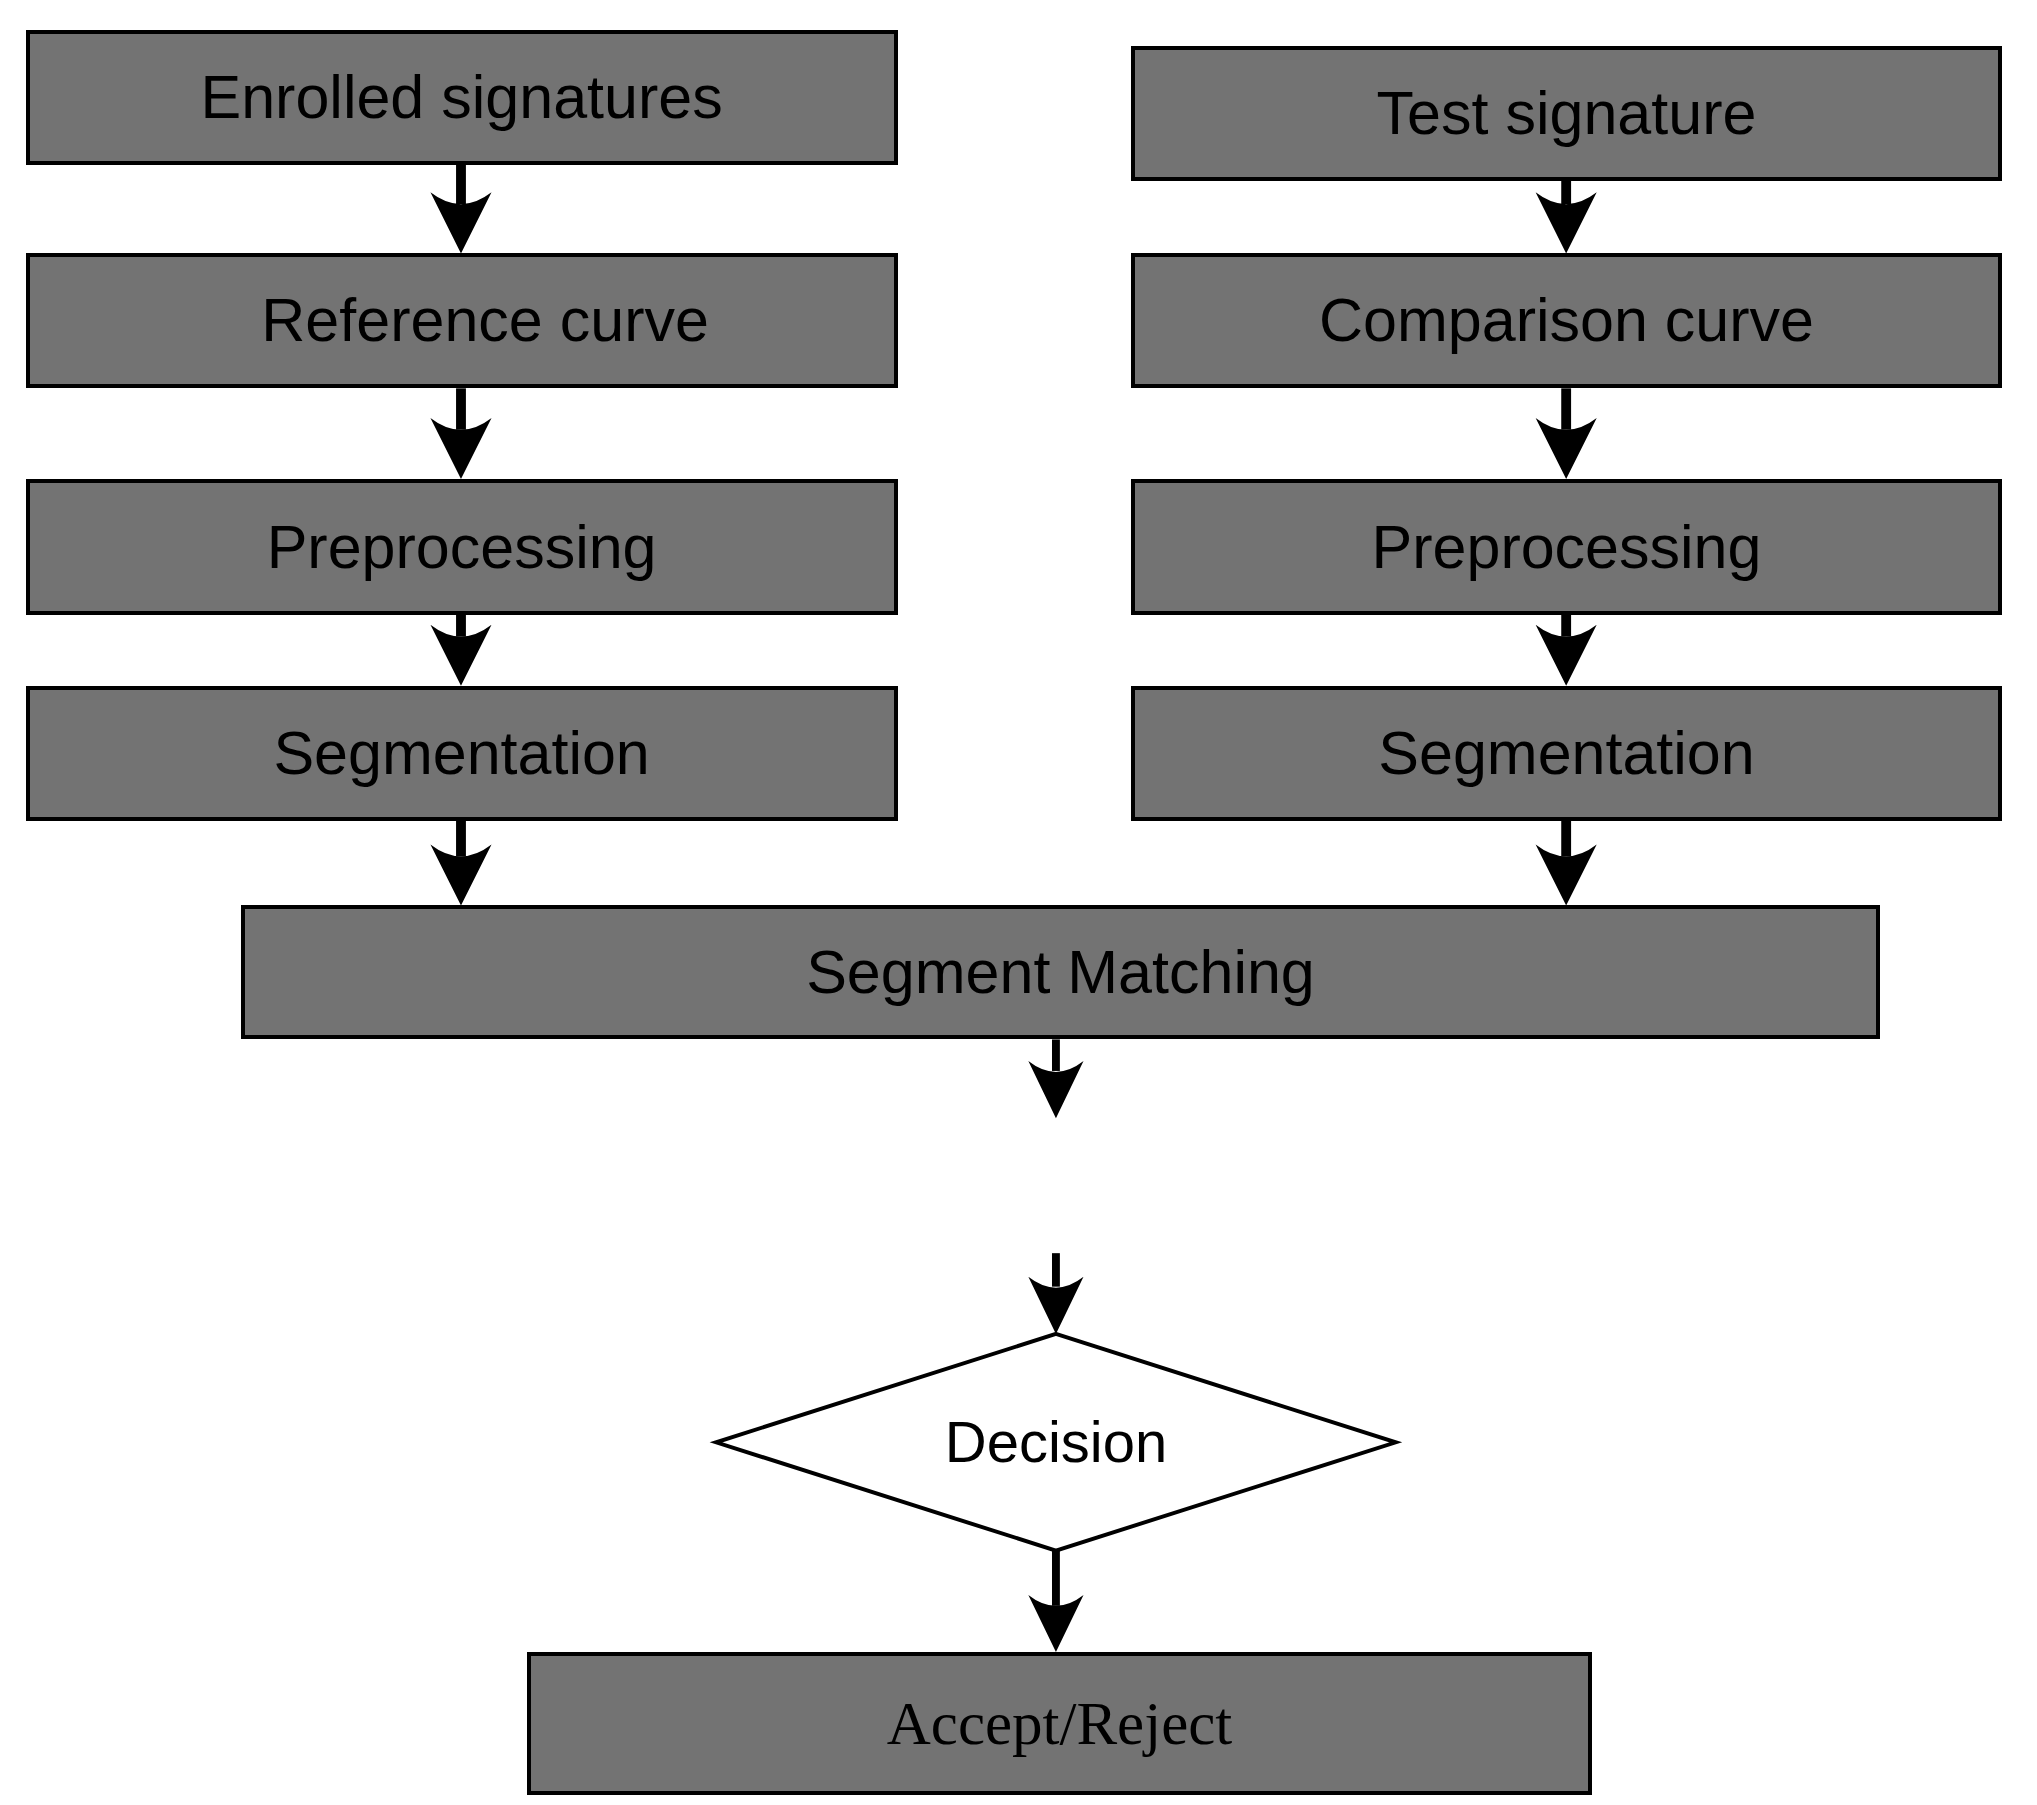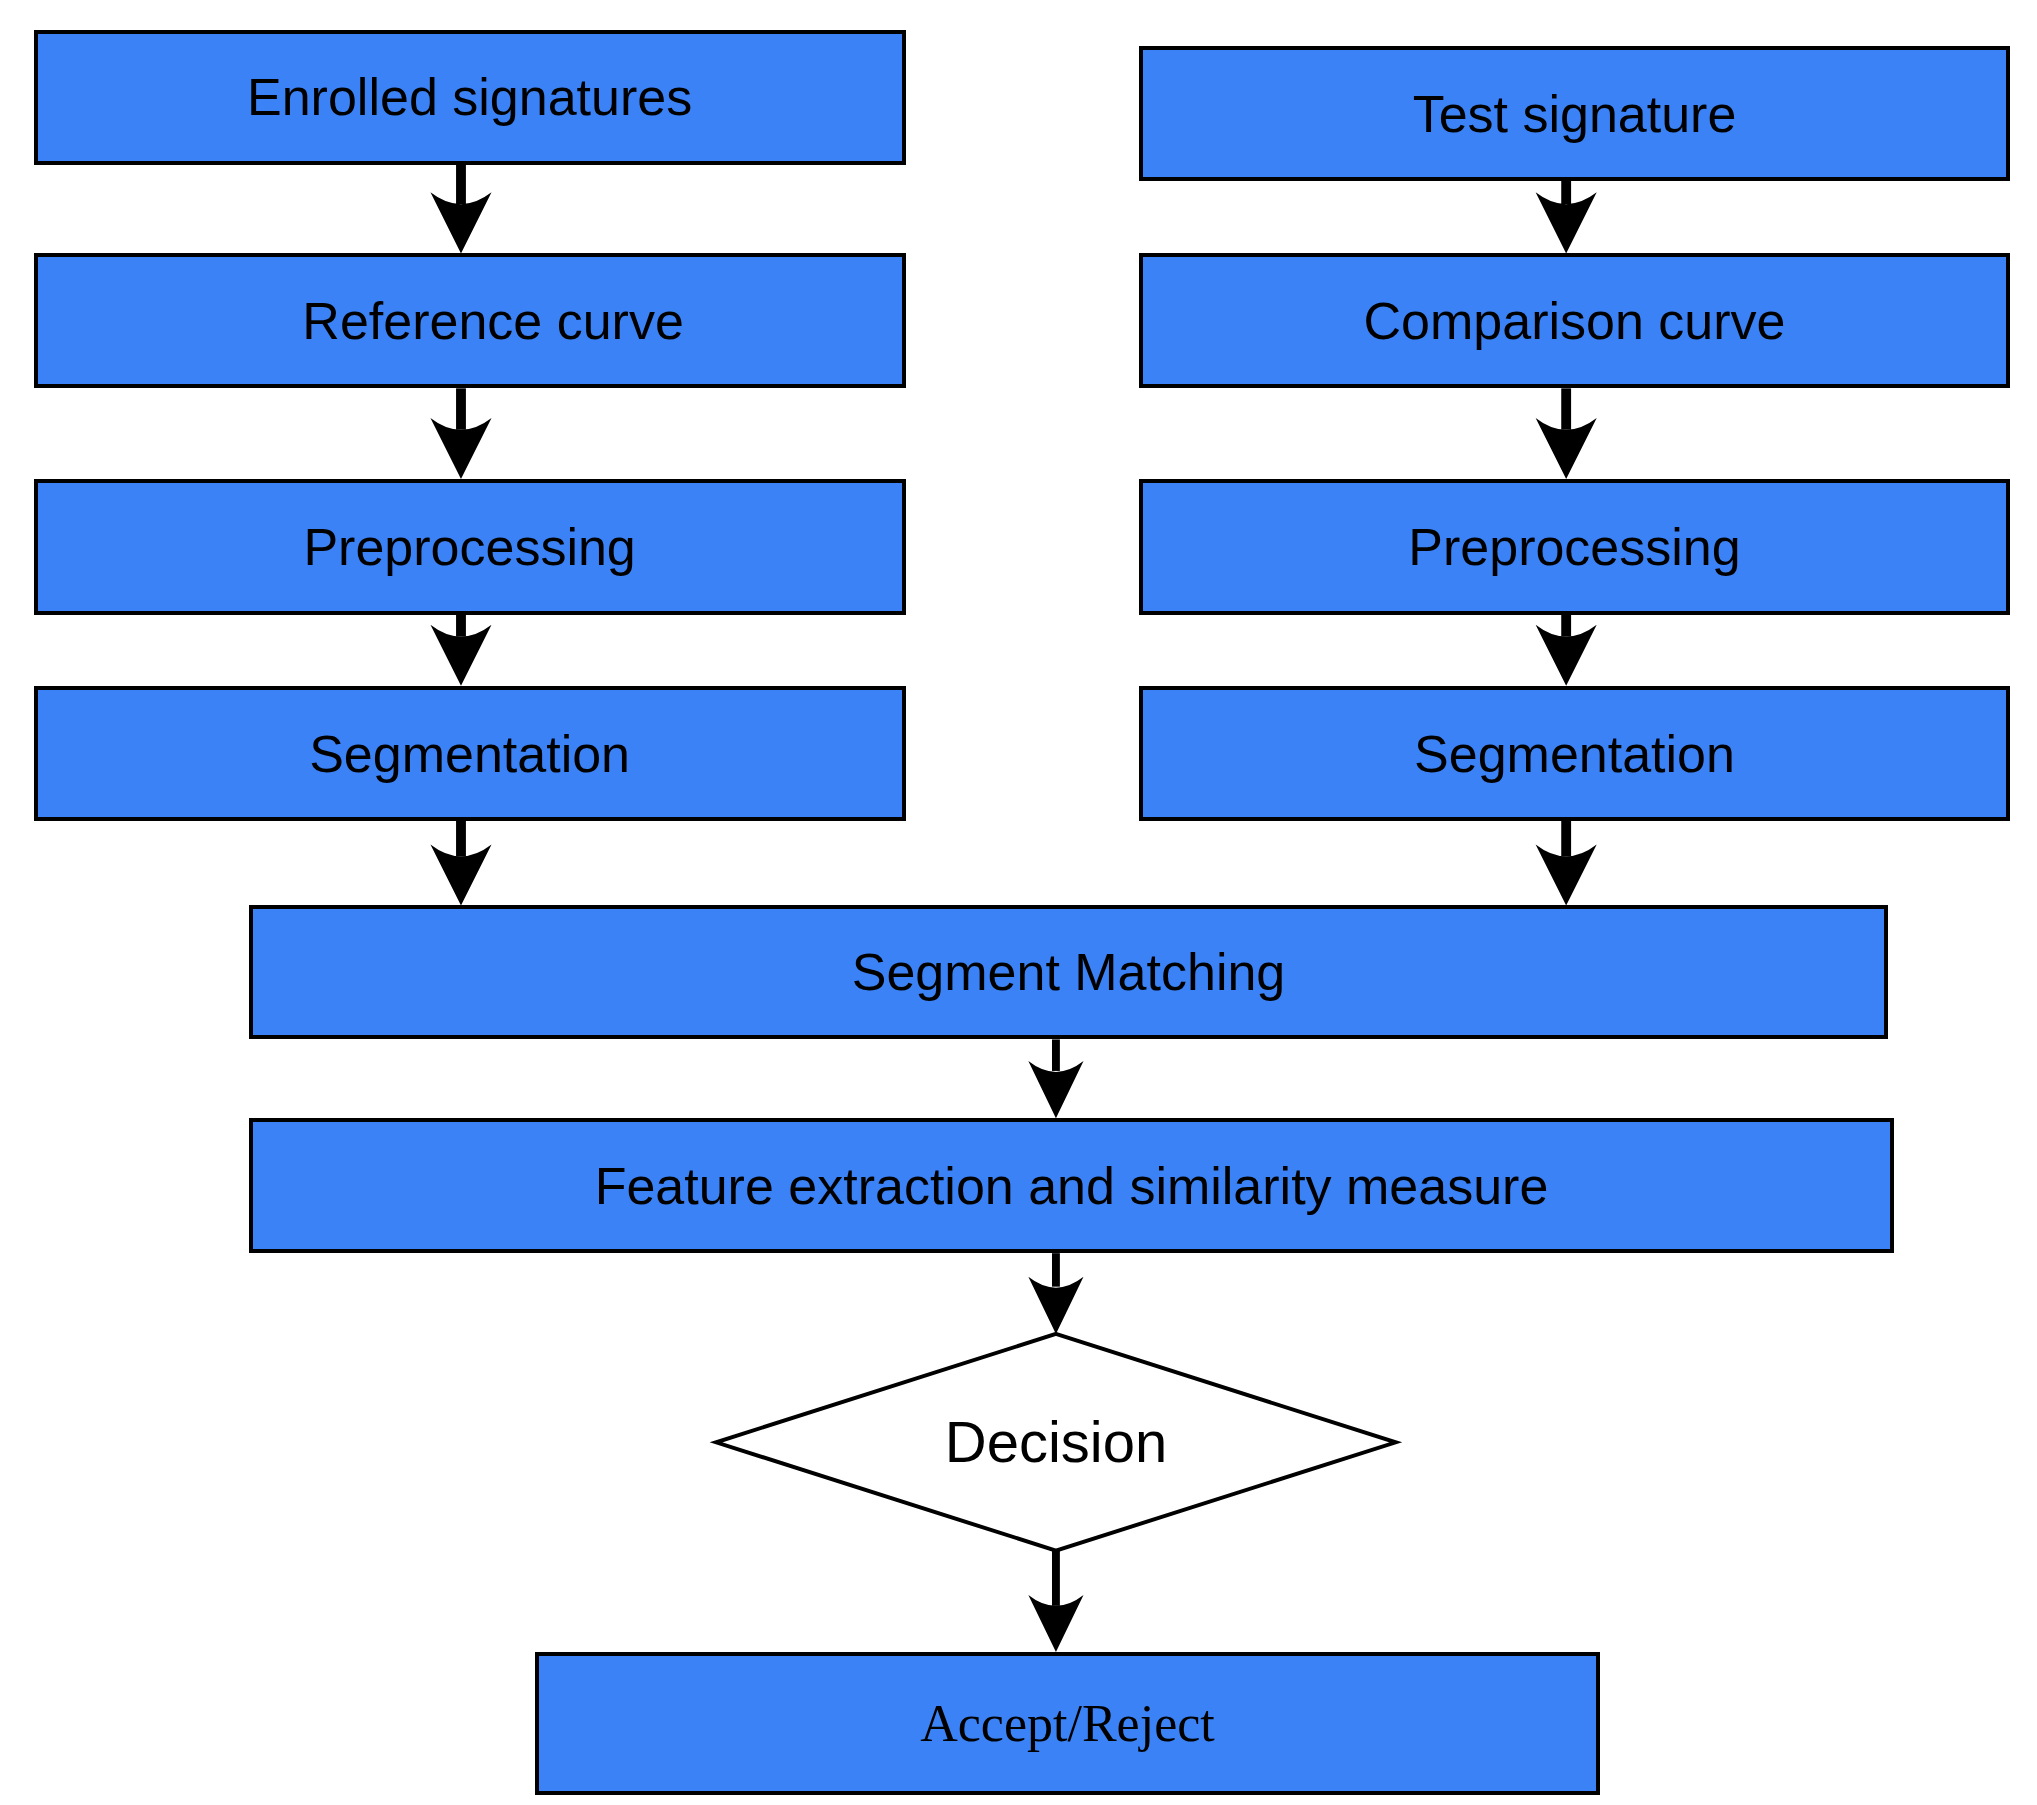--- a/index.html
+++ b/index.html
@@ -20,30 +20,29 @@
     position: absolute;
     left: 0;
     top: 0;
     width: 2037px;
     height: 1806px;
     display: block;
   }
   .node {
     position: absolute;
     box-sizing: border-box;
-    background: #3b82f6;
+    background: #737373;
     border: 4.9px solid #000000;
     display: flex;
     align-items: center;
     justify-content: center;
     text-align: center;
-    font-size: 52px;
+    font-size: 61px;
     line-height: 1;
     white-space: nowrap;
-    margin-left: 8px;
   }
   .diamond-label {
     position: absolute;
     transform: translate(-50%, -50%);
     font-size: 58px;
     line-height: 1;
     white-space: nowrap;
   }
 </style>
 </head>
@@ -125,23 +124,20 @@
   <div class="node" style="left:1131px; top:479px; width:871px; height:136px;">
     <span>Preprocessing</span>
   </div>
   <div class="node" style="left:1131px; top:686px; width:871px; height:135px;">
     <span>Segmentation</span>
   </div>
 
   <div class="node" style="left:241px; top:905px; width:1639px; height:134px;">
     <span>Segment Matching</span>
   </div>
-  <div class="node" style="left:241px; top:1118px; width:1645px; height:135px;">
-    <span>Feature extraction and similarity measure</span>
-  </div>
 
   <div class="diamond-label" style="left:1056px; top:1442px;">Decision</div>
 
   <div class="node" style="left:527px; top:1652px; width:1065px; height:143px;font-family:Liberation Serif, serif;">
     <span>Accept/Reject</span>
   </div>
 
 </div>
 
 

